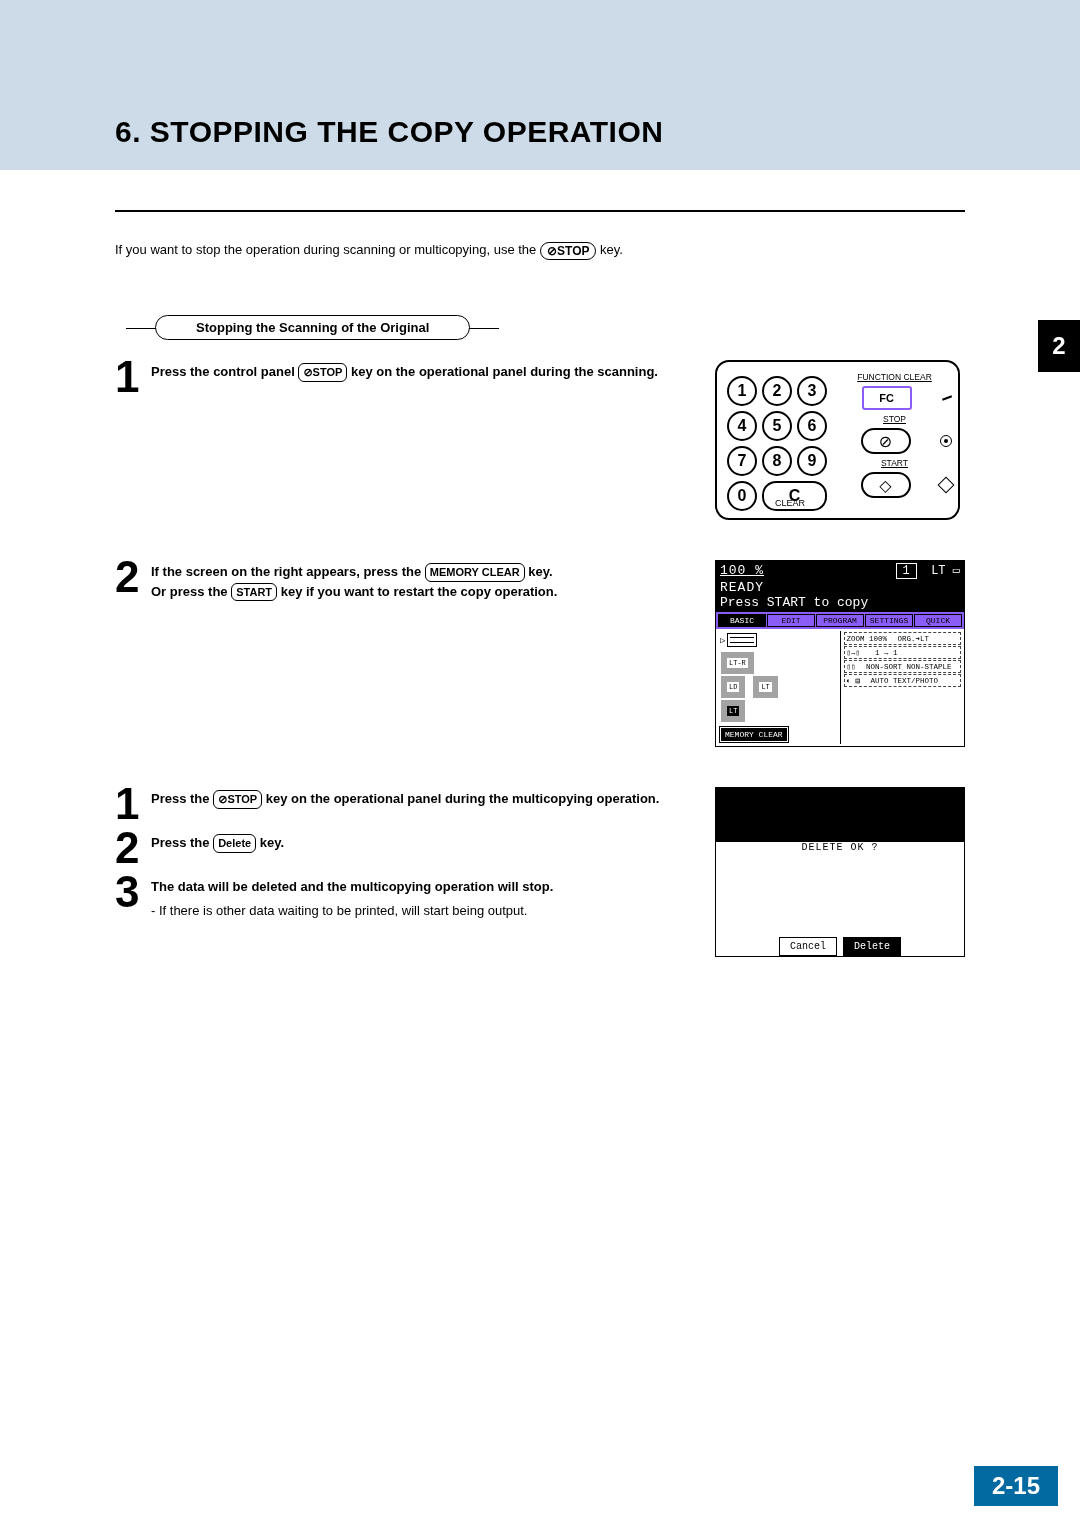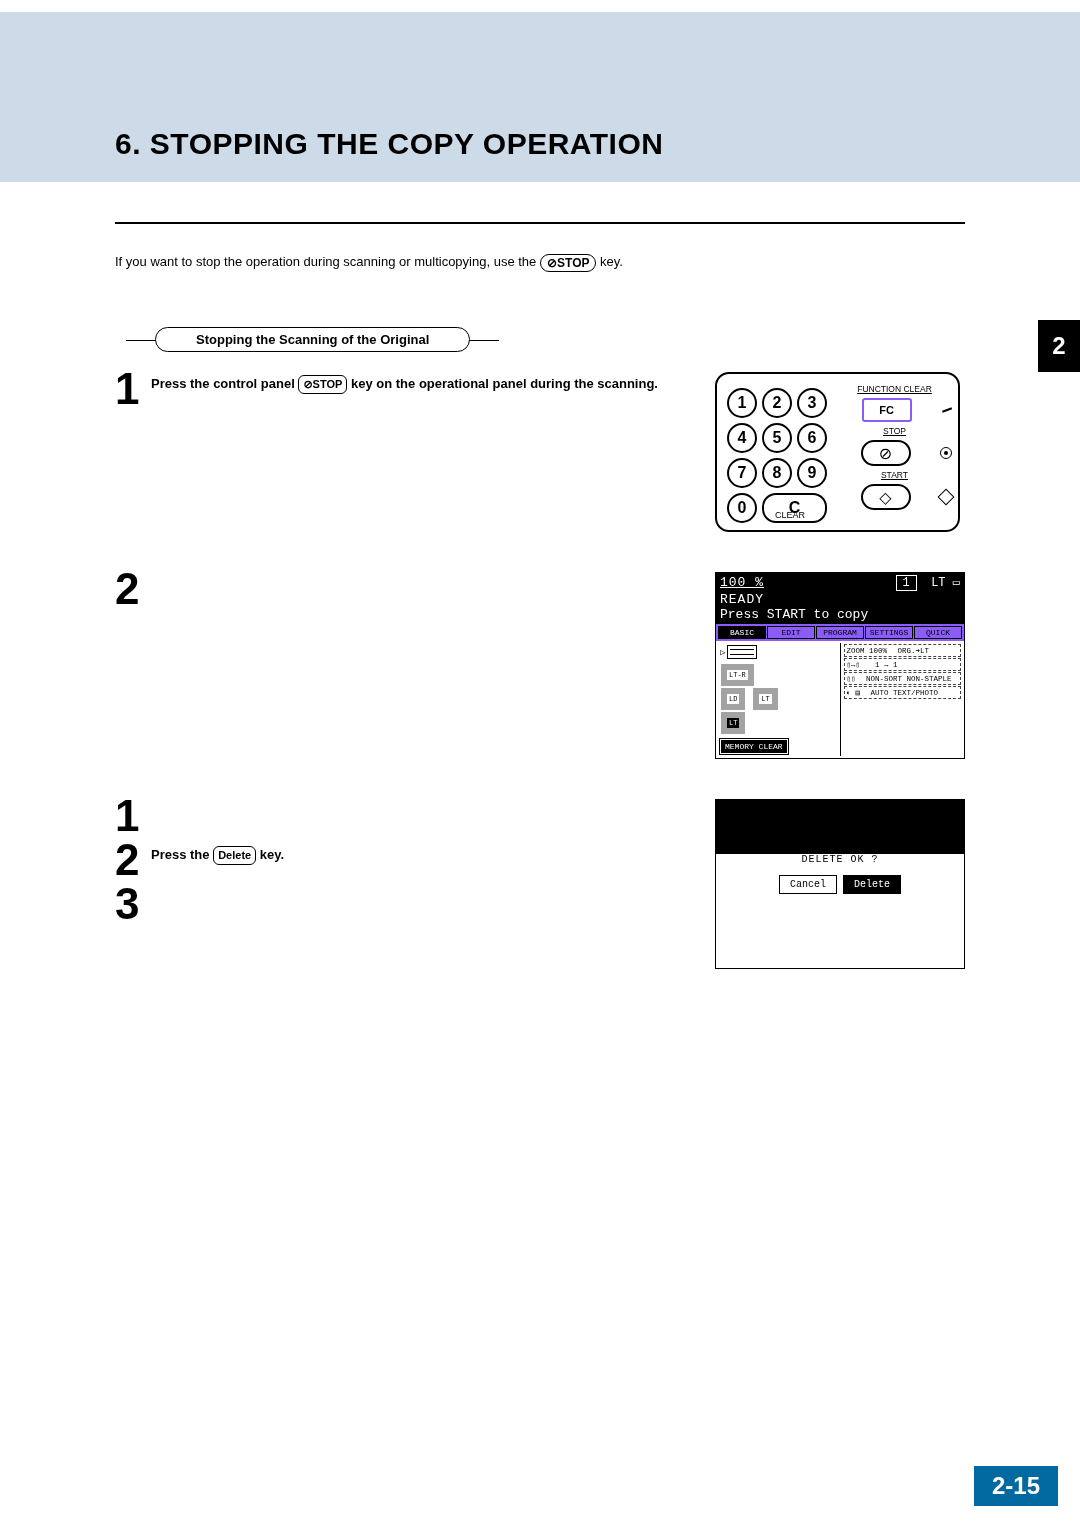--- a/index.html
+++ b/index.html
@@ -9,21 +9,20 @@
     width: 1080px;
     height: 1528px;
     position: relative;
     color: #000;
   }
   .header-band {
     background: #cddbe8;
     height: 170px;
     width: 100%;
     padding: 115px 0 12px 115px;
-    margin-top: 12px;
   }
   .page-title {
     font-size: 30px;
     font-weight: bold;
     letter-spacing: 0.5px;
   }
   .content {
     padding: 30px 115px 0 115px;
     position: relative;
   }
@@ -227,21 +226,21 @@
   .mem-clear-btn{ background:#000; color:#fff; font-size:8px; padding:2px 4px; display:inline-block; border:1px solid #fff; outline:1px solid #000; text-align:center; line-height:9px;}
 
   
   .lcd2 {
     width: 250px;
     height: 170px;
     position:relative;
     font-family: "Courier New", monospace;
   }
   .lcd2-top { background:#000; height:55px;}
-  .lcd2-bottom { background:#fff; border:1px solid #000; border-top:none; height:115px; display:flex; flex-direction:column; align-items:center; justify-content:flex-start; gap:10px;}
+  .lcd2-bottom { background:#fff; border:1px solid #000; border-top:none; height:115px; display:flex; flex-direction:column; align-items:center; justify-content:space-between; gap:10px;}
   .del-q { font-size:10px; letter-spacing:1px;}
   .del-btns { display:flex; gap:6px;}
   .del-btn { border:1px solid #000; font-size:10px; padding:3px 10px;}
   .del-btn.filled { background:#000; color:#fff;}
 </style>
 </head>
 <body>
 
 <div class="header-band">
   <div class="page-title">6. STOPPING THE COPY OPERATION</div>
@@ -311,20 +310,28 @@
             </div>
           </div>
         </div>
       </div>
     </div>
 
     <div class="row">
       <div class="col-text">
         <div class="step">
           <div class="step-num">2</div>
+          <div class="step-body">
+            <span>If the screen on the right appears, press the</span>
+            <span class="keycap-sm">MEMORY CLEAR</span>
+            <span>key.</span><br>
+            <span>Or press the</span>
+            <span class="keycap-sm">START</span>
+            <span>key if you want to restart the copy operation.</span>
+          </div>
         </div>
       </div>
       <div class="col-img">
         <div class="lcd">
           <div class="lcd-top">
             <span>
               <span class="lcd-ready" style="text-decoration:underline;">100 %</span>
             </span>
             <span>
               <span style="border:1px solid #fff; padding:0 6px;">1</span>
@@ -371,31 +378,40 @@
       </div>
     </div>
   </div>
 
   <div style="margin-top:30px;">
 
     <div class="row">
       <div class="col-text">
         <div class="step">
           <div class="step-num">1</div>
+          <div class="step-body">
+            <span>Press the</span>
+            <span class="keycap-sm">⊘STOP</span>
+            <span>key on the operational panel during the multicopying operation.</span>
+          </div>
         </div>
         <div class="step">
           <div class="step-num">2</div>
           <div class="step-body">
             <span>Press the</span>
             <span class="keycap-sm">Delete</span>
             <span>key.</span>
           </div>
         </div>
         <div class="step">
           <div class="step-num">3</div>
+          <div class="step-body">
+            <span>The data will be deleted and the multicopying operation will stop.</span>
+            <span class="normal">- If there is other data waiting to be printed, will start being output.</span>
+          </div>
         </div>
       </div>
       <div class="col-img">
         <div class="lcd2">
           <div class="lcd2-top"></div>
           <div class="lcd2-bottom">
             <div class="del-q">DELETE OK ?</div>
             <div class="del-btns">
               <span class="del-btn">Cancel</span>
               <span class="del-btn filled">Delete</span>

